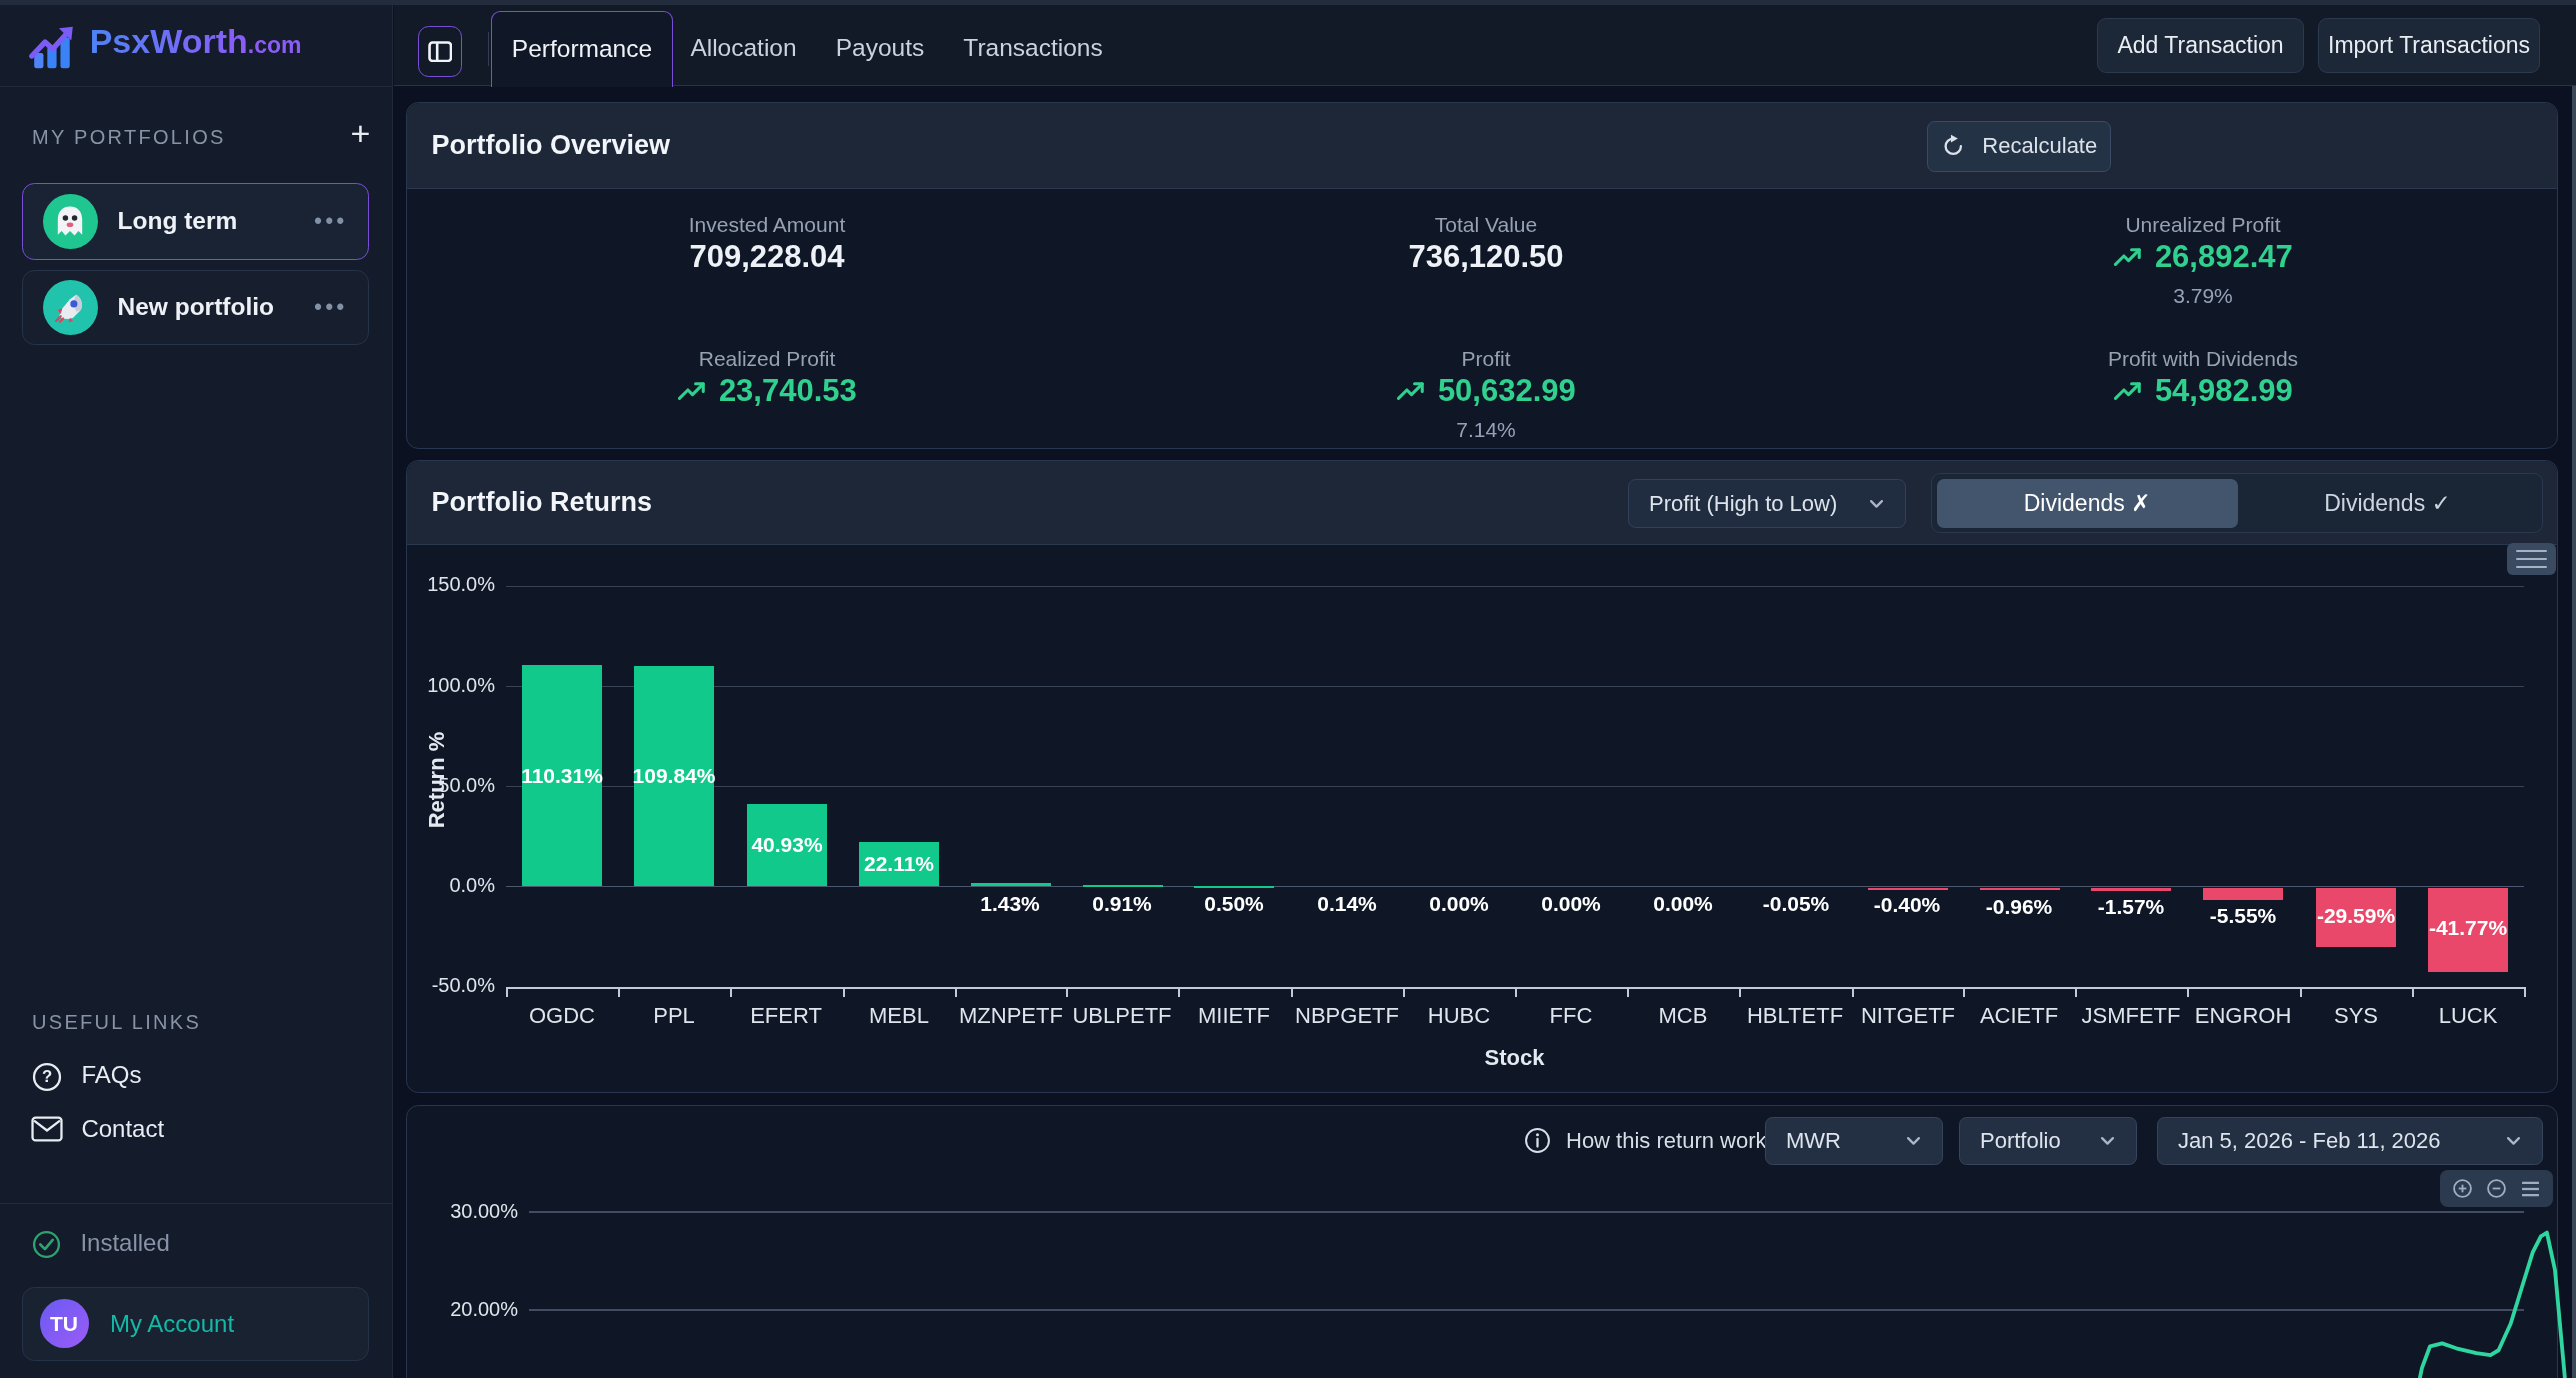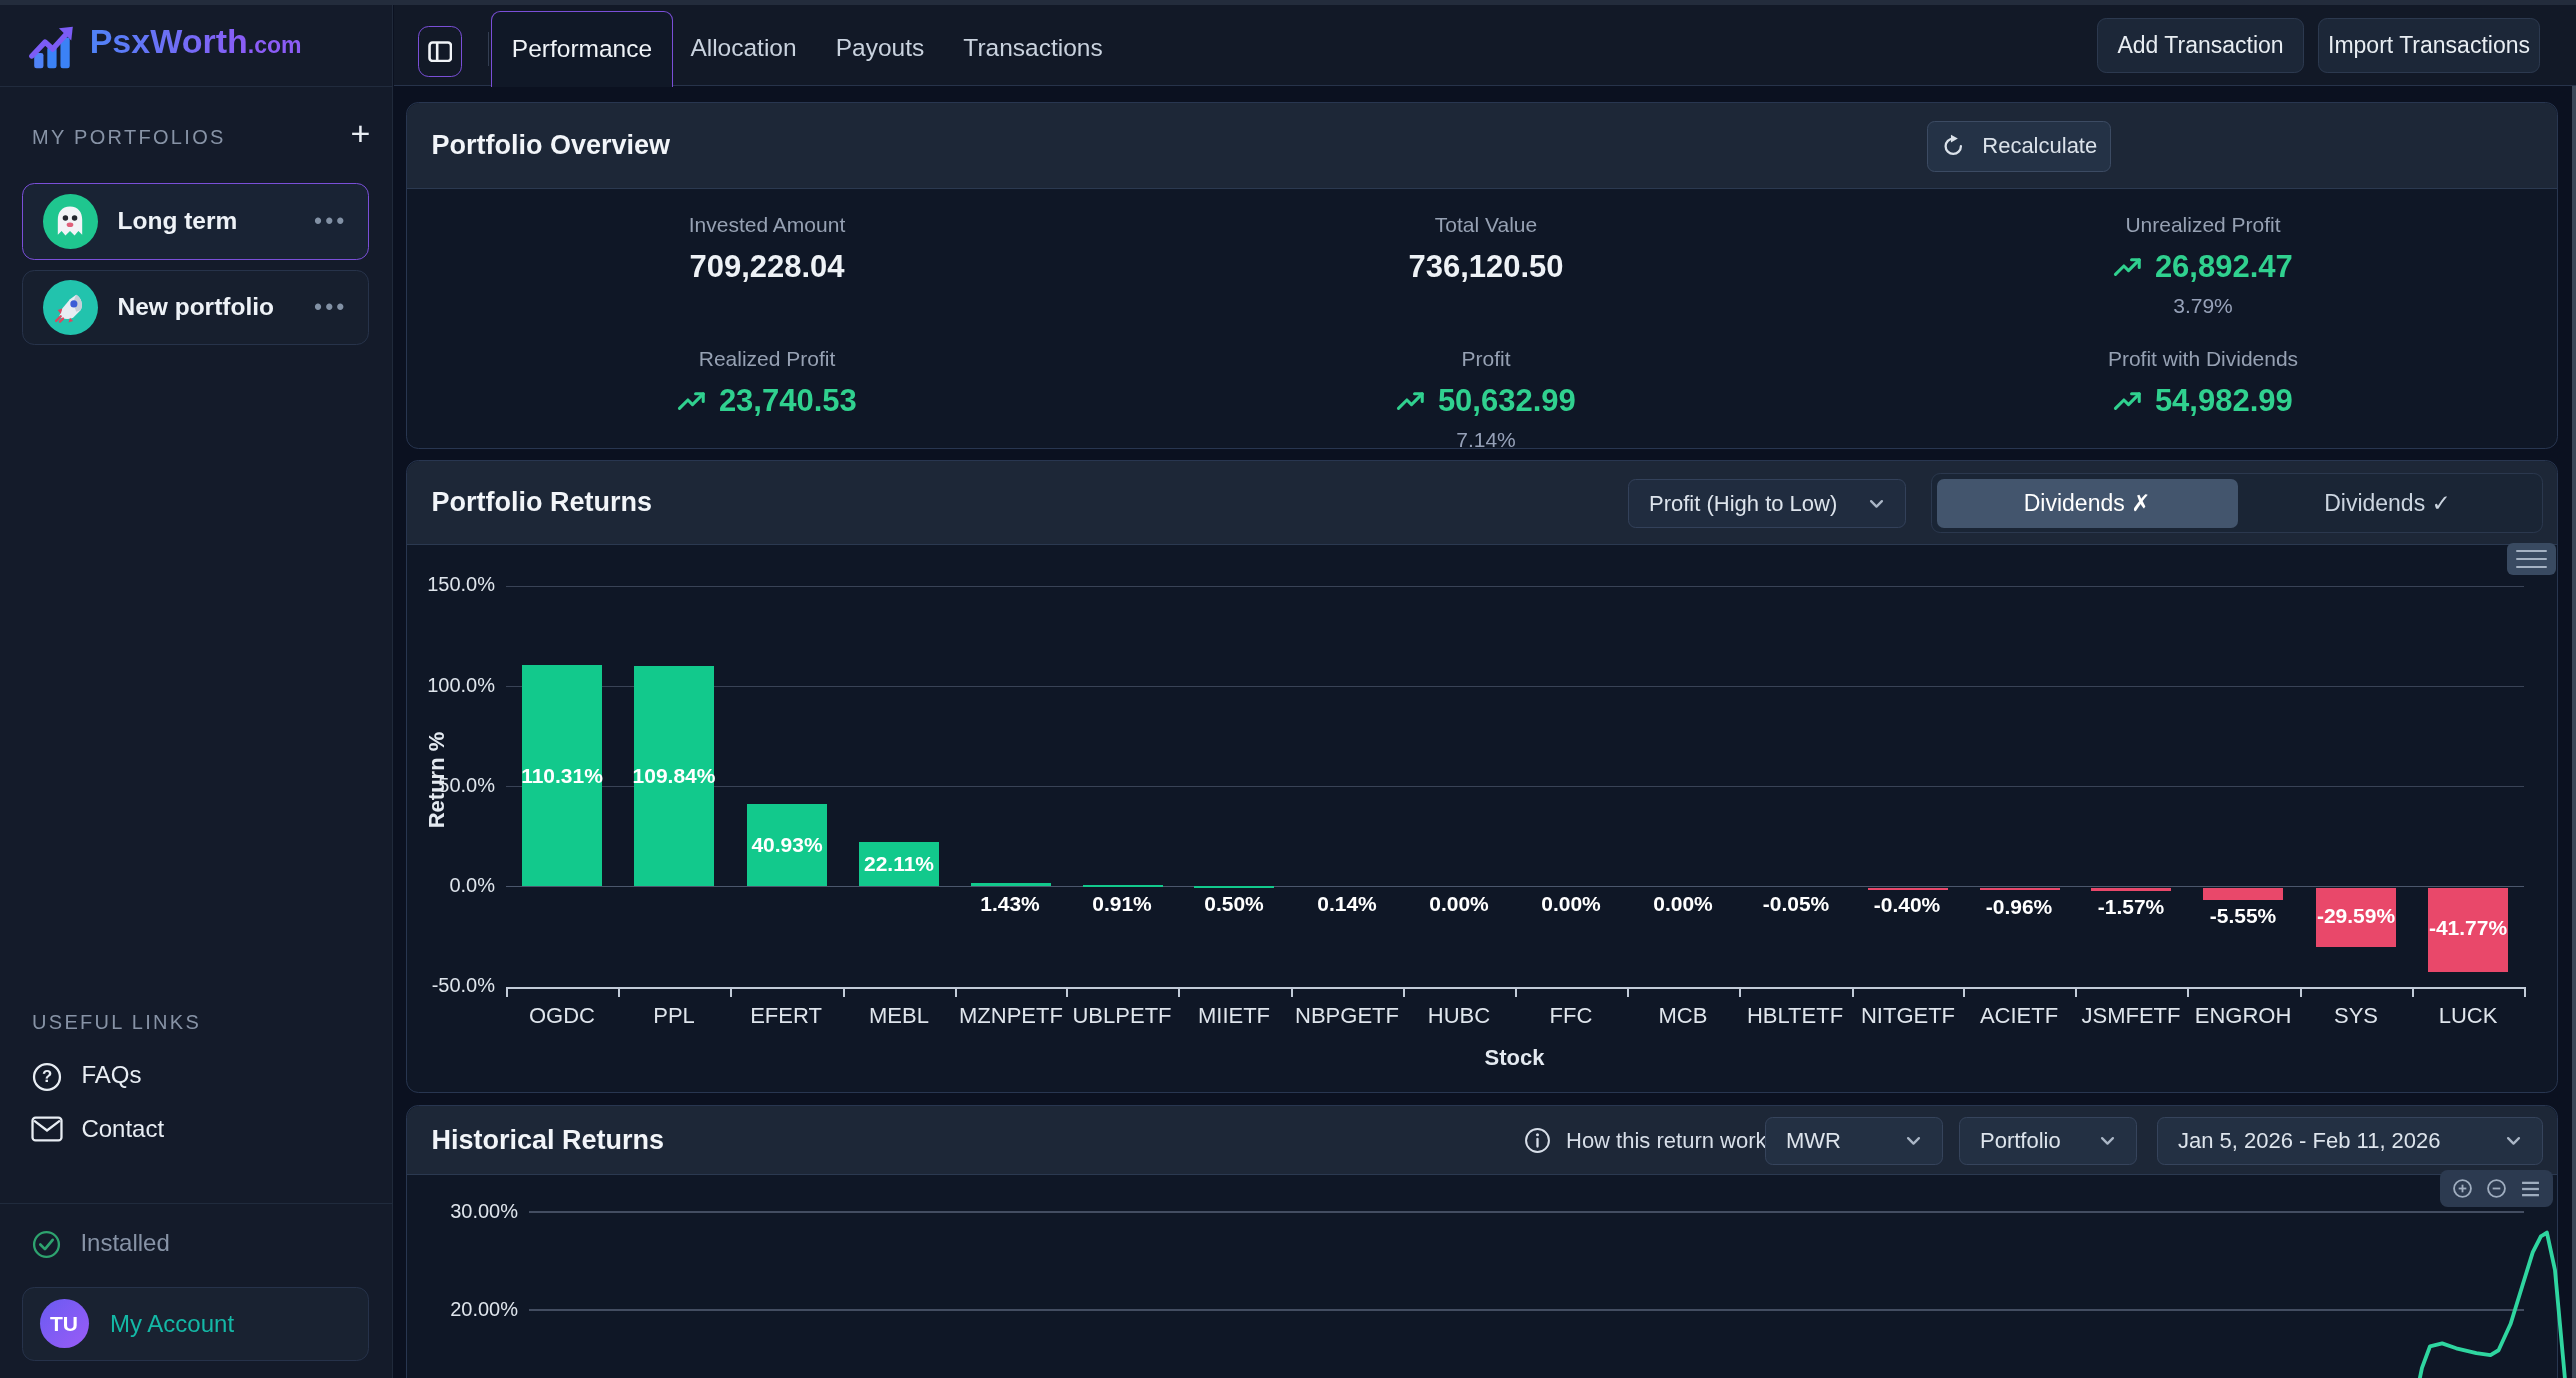--- a/index.html
+++ b/index.html
@@ -55,21 +55,21 @@
   #overview-panel { left:406px; top:102px; width:2152px; height:347px; }
   #overview-header { height:86px; }
   #recalc-btn { left:1520px; top:17.6px; width:184px; height:51px; background:#243246; border:0.8px solid #3c4b63;
      border-radius:7.7px; gap:17px; justify-content:center; font-size:22px; color:#dbe2ea; position:absolute; display:flex; align-items:center; }
   .segmented { position:absolute; background:#1a2535; border:0.8px solid #2b384e; border-radius:9.2px; display:flex; padding:4.6px; }
   .segment { display:flex; align-items:center; justify-content:center; font-size:23px; color:#ccd5e0; border-radius:7px; height:100%; }
   .segment.active { background:#43556d; color:#ffffff; }
 
   .stat-cell { position:absolute; width:460px; text-align:center; }
   .stat-label { font-size:21px; color:#96a1b3; }
-  .stat-value { font-size:31px; font-weight:700; color:#eef2f6; margin-top:12px; display:flex; justify-content:center; align-items:center; gap:10.7px; }
+  .stat-value { font-size:31px; font-weight:700; color:#eef2f6; margin-top:2px; display:flex; justify-content:center; align-items:center; gap:10.7px; }
   .stat-value.green { color:#30d18f; }
   .stat-pct { font-size:21px; color:#96a1b8; margin-top:9.2px; }
 
   #returns-panel { left:406px; top:460px; width:2152px; height:633px; }
   #returns-header { height:84px; }
   .select-box { position:absolute; background:#202c3f; border:0.8px solid #33415a; border-radius:7.7px;
      display:flex; align-items:center; justify-content:space-between; padding:0 20px; font-size:22px; color:#dde4ec; }
   .chev { width:17px; height:17px; flex:0 0 auto; margin-left:18.4px; }
 
   .icon-btn-rect { position:absolute; background:#394a61; border-radius:6.1px; display:flex; flex-direction:column;
@@ -378,23 +378,20 @@
       <div style="position: absolute; left: 2287px; top: 904px; width: 138px; text-align: center; font-size: 21px; font-weight: 700; color: rgb(255, 255, 255);">-29.59%</div>
       <div style="position: absolute; left: 2300px; top: 1003px; width: 112px; text-align: center; font-size: 22px; color: rgb(223, 229, 236);">SYS</div>
       <div style="position: absolute; left: 2428px; top: 888px; width: 80px; height: 84px; background: rgb(233, 72, 106); pointer-events: auto;"></div>
       <div style="position: absolute; left: 2399px; top: 916px; width: 138px; text-align: center; font-size: 21px; font-weight: 700; color: rgb(255, 255, 255);">-41.77%</div>
       <div style="position: absolute; left: 2412px; top: 1003px; width: 112px; text-align: center; font-size: 22px; color: rgb(223, 229, 236);">LUCK</div>
       <div style="position: absolute; left: 360px; top: 767px; width: 153px; text-align: center; font-size: 22px; font-weight: 700; color: rgb(227, 233, 240); transform: rotate(-90deg); transform-origin: center center;">Return %</div>
       <div style="position: absolute; left: 1438px; top: 1045px; width: 153px; text-align: center; font-size: 22px; font-weight: 700; color: rgb(227, 233, 240);">Stock</div>
     </div>
 
   <div id="historical-panel" class="abs panel">
-    <div class="panel-header" id="historical-header">
-      <span class="panel-title">Historical Returns</span>
-    </div>
     <div id="info-row">
       <span>
         <svg width="29" height="29" viewBox="0 0 38 38">
           <circle cx="19" cy="19" r="15" fill="none" stroke="#d7dee8" stroke-width="2.6"></circle>
           <line x1="19" y1="17" x2="19" y2="27" stroke="#d7dee8" stroke-width="3" stroke-linecap="round"></line>
           <circle cx="19" cy="11.5" r="2" fill="#d7dee8"></circle>
         </svg>
       </span>
       <span>How this return works</span>
     </div>

